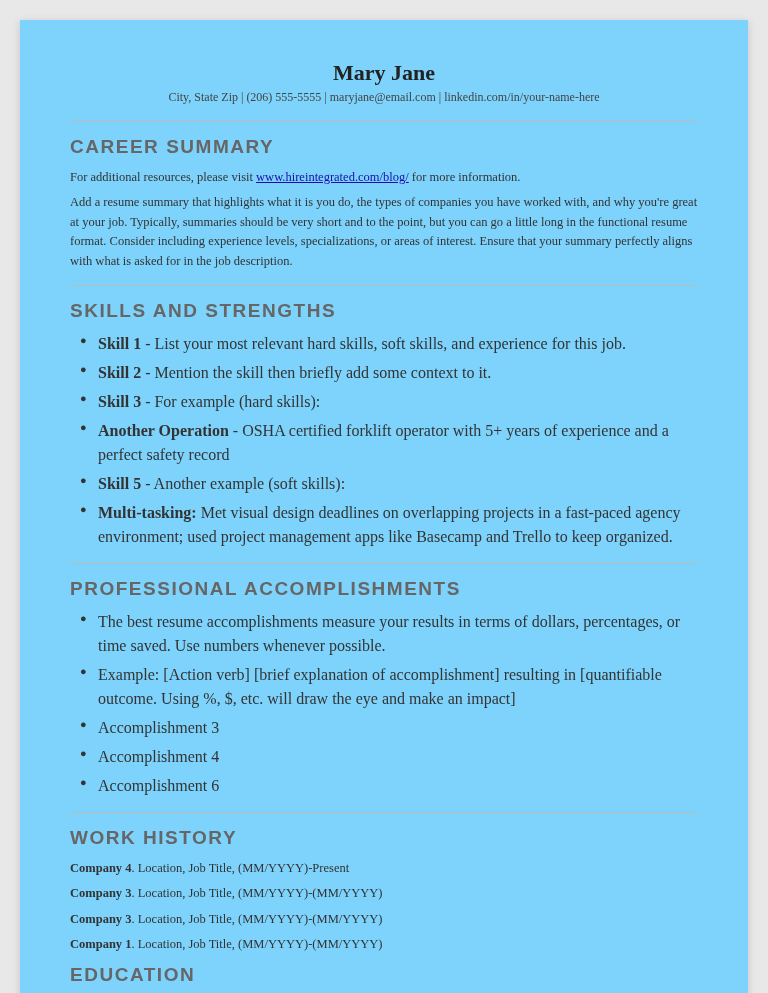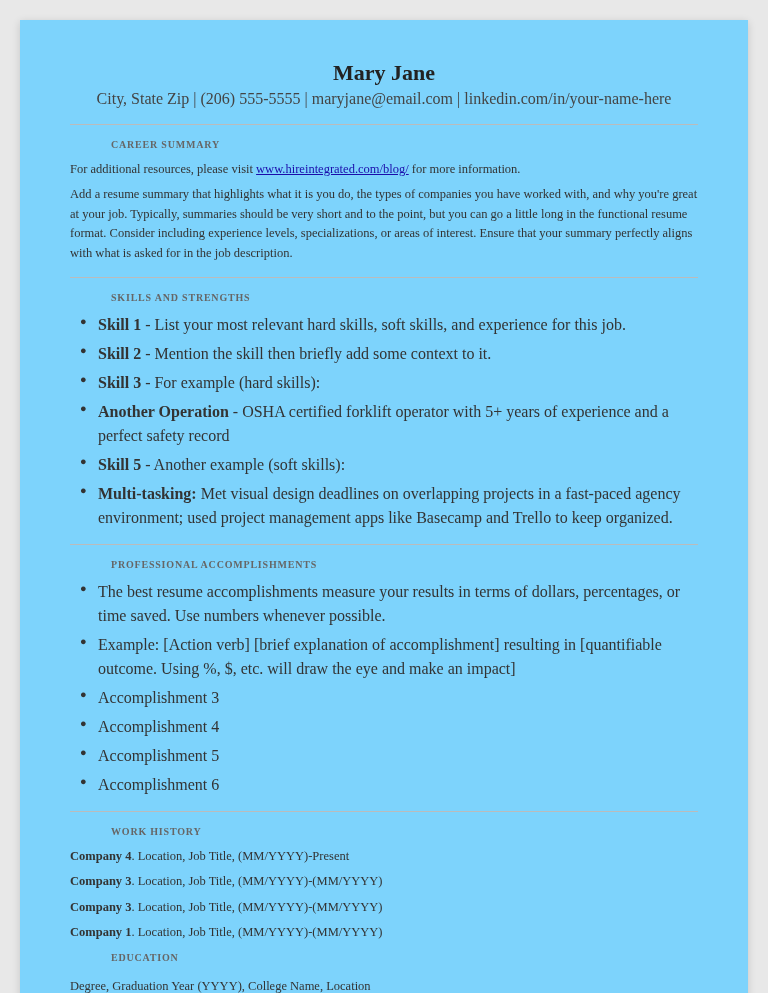--- a/index.html
+++ b/index.html
@@ -33,44 +33,43 @@
 
     .header-name {
       font-size: 22px;
       font-weight: bold;
       color: #222;
       margin-bottom: 4px;
       font-family: Georgia, serif;
     }
 
     .header-contact {
-      font-size: 16px;
+      font-size: 12px;
       color: #444;
       font-family: Georgia, serif;
     }
 
     hr.section-divider {
       border: none;
       border-top: 1.5px solid #bbb;
       margin: 14px 0;
     }
 
     .section {
       margin-bottom: 10px;
     }
 
     .section-title {
-      font-size: 10px;
+      font-size: 19px;
       font-weight: bold;
       color: #666;
       letter-spacing: 0.08em;
       text-transform: uppercase;
       margin-bottom: 10px;
-      font-family: Liberation Serif, serif;
-      margin-left: 41px;
+      font-family: Liberation Sans, sans-serif;
     }
 
     .section-body {
       font-size: 12.5px;
       color: #333;
       line-height: 1.55;
       font-family: Georgia, serif;
     }
 
     .section-body p {
@@ -163,21 +162,20 @@
 
   <hr class="section-divider">
 
   <div class="section">
     <div class="section-title">PROFESSIONAL ACCOMPLISHMENTS</div>
     <ul class="resume-list">
       <li>The best resume accomplishments measure your results in terms of dollars, percentages, or time saved. Use numbers whenever possible.</li>
       <li>Example: [Action verb] [brief explanation of accomplishment] resulting in [quantifiable outcome. Using %, $, etc. will draw the eye and make an impact]</li>
       <li>Accomplishment 3</li>
       <li>Accomplishment 4</li>
-      <li>Accomplishment 5</li>
       <li>Accomplishment 6</li>
     </ul>
   </div>
 
   <hr class="section-divider">
 
   <div class="section">
     <div class="section-title">WORK HISTORY</div>
     <div class="section-body">
       <p class="work-entry"><strong>Company 4</strong>. Location, Job Title, (MM/YYYY)-Present</p>

